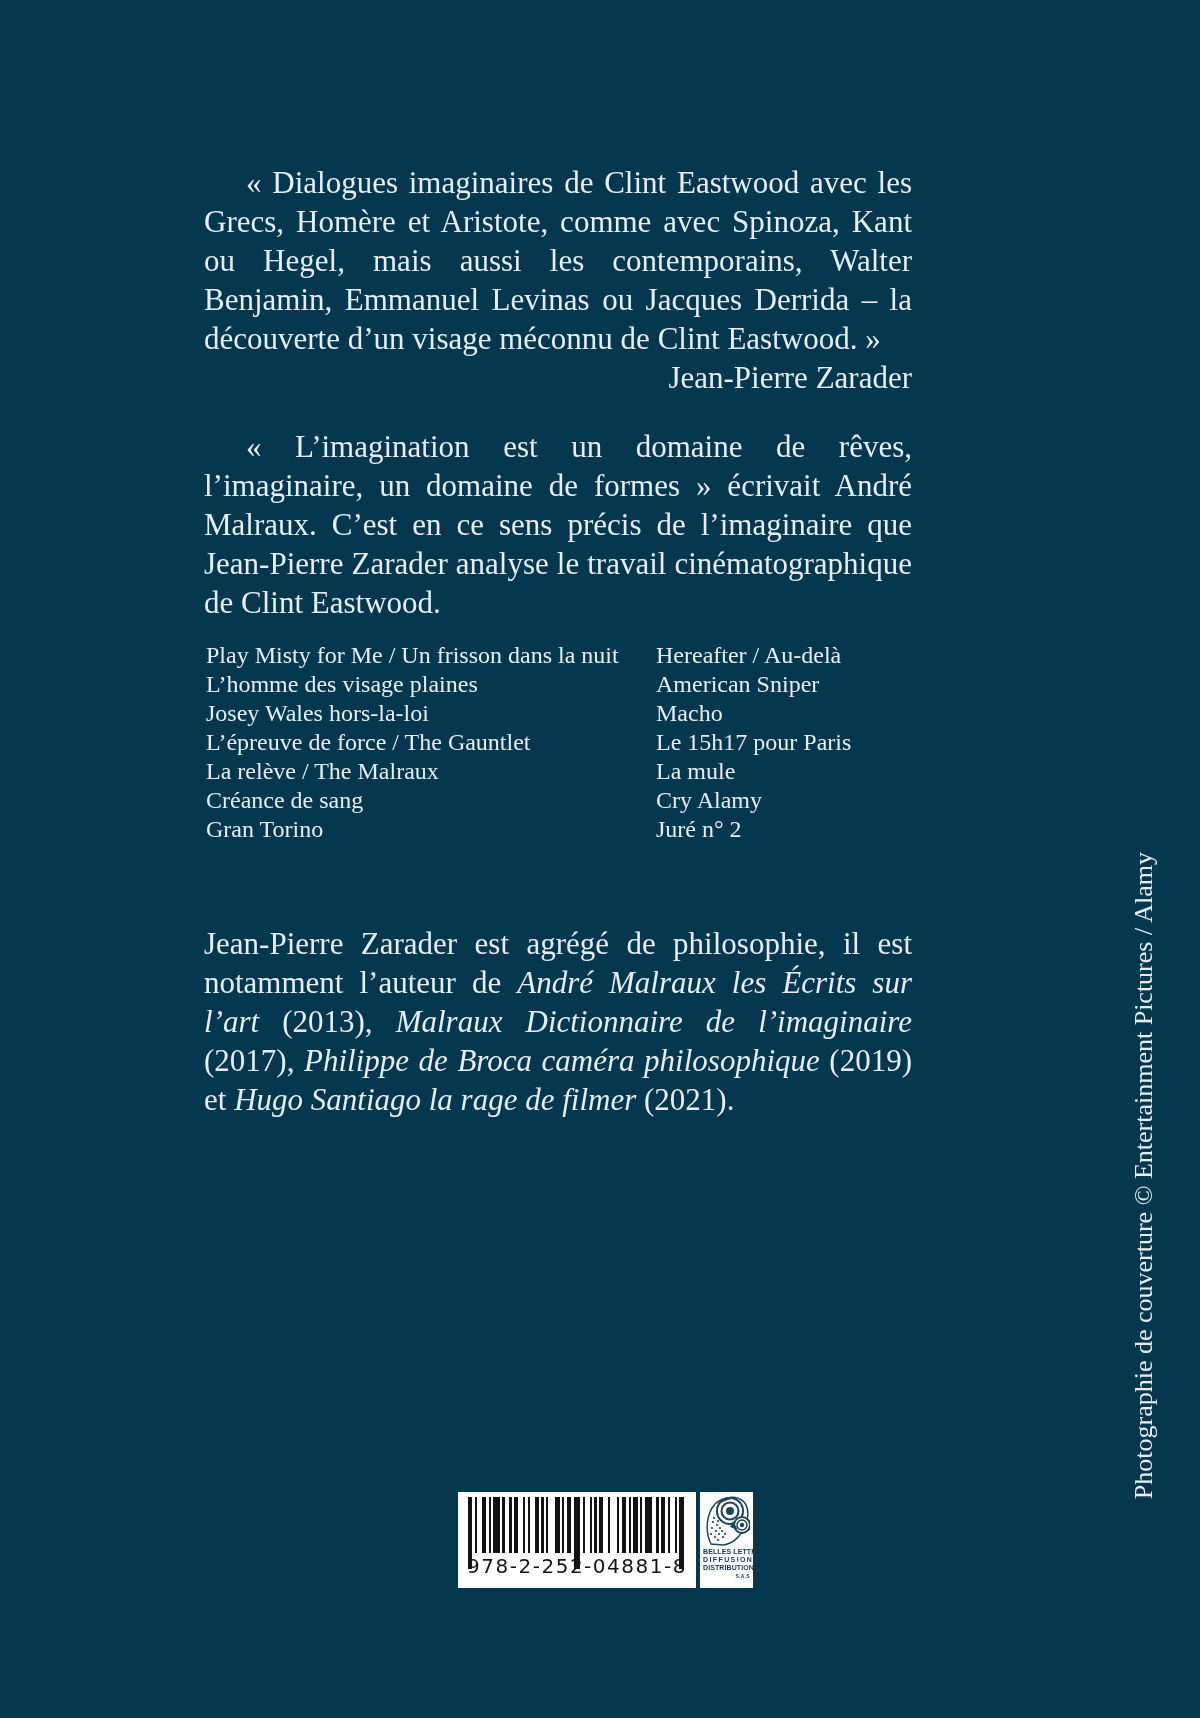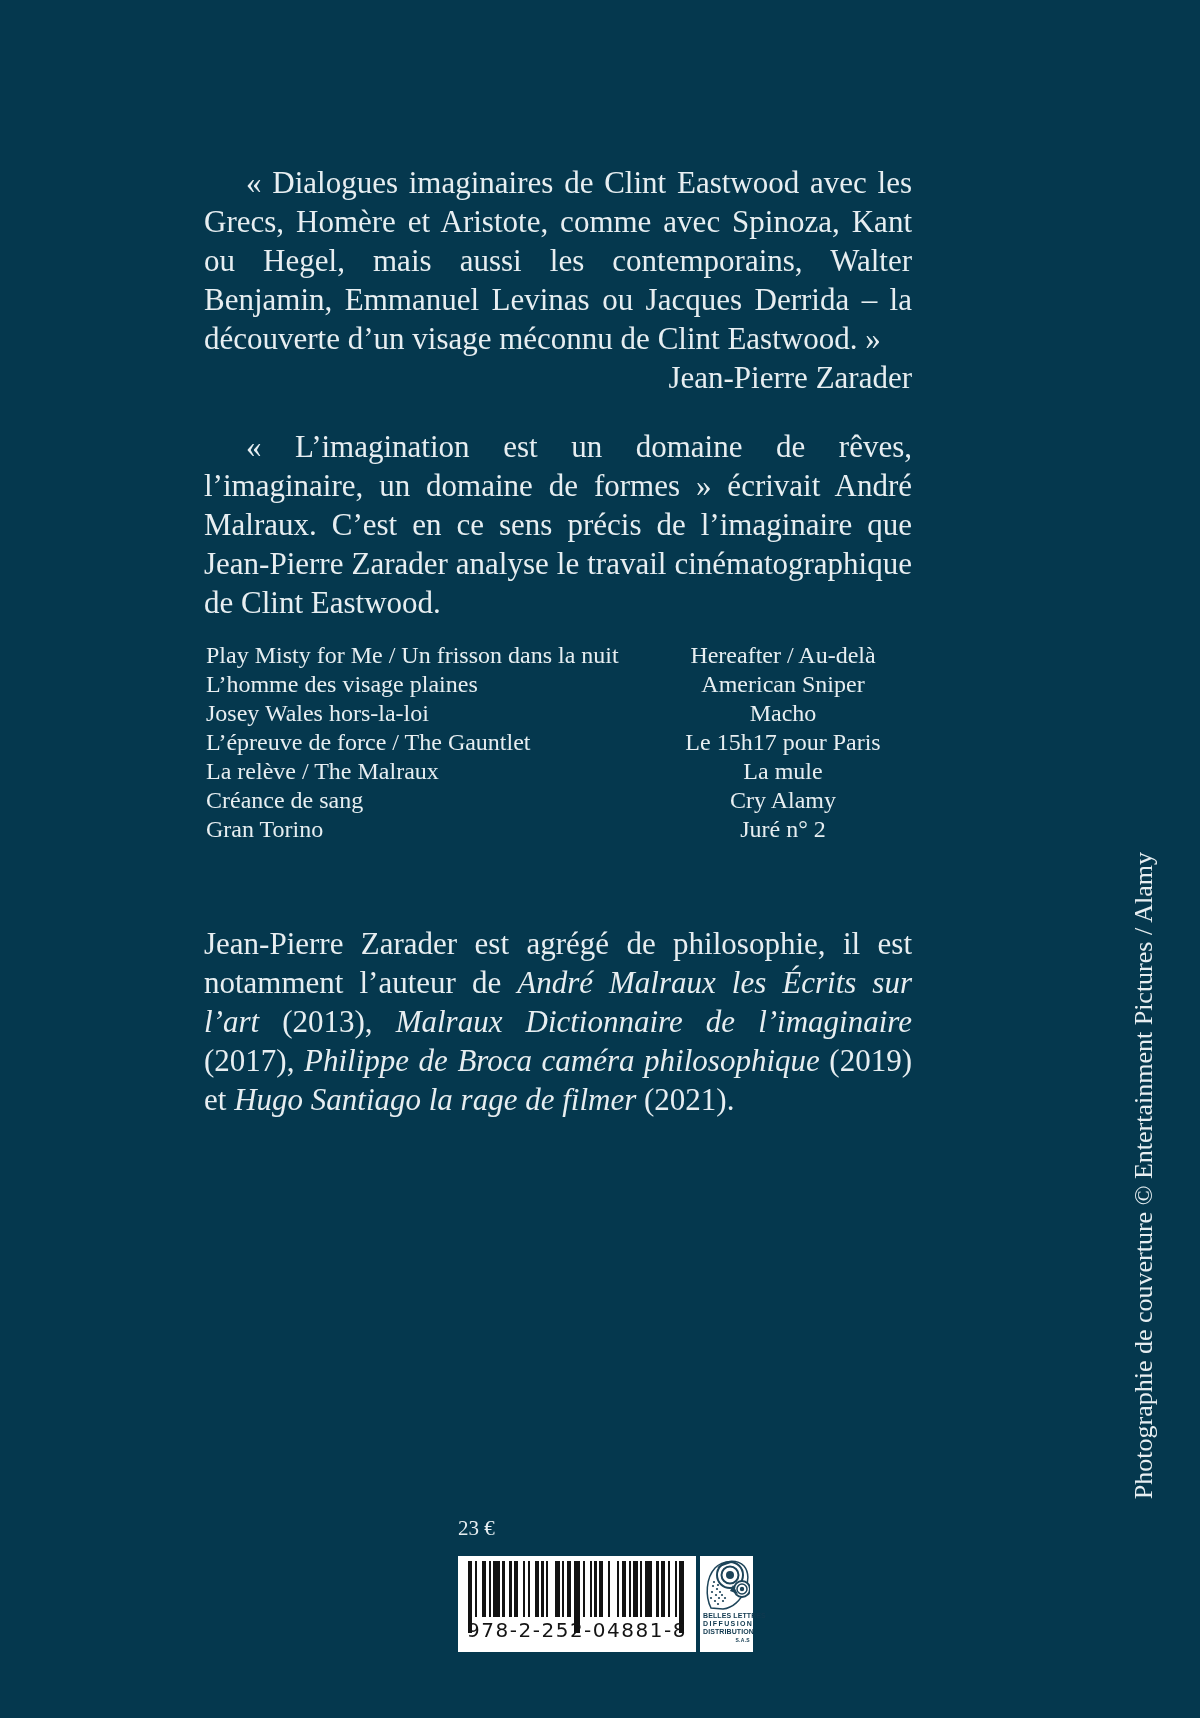--- a/index.html
+++ b/index.html
@@ -22,32 +22,32 @@
     text-align:right;margin:0 0 30px 0;
   }
   .quote.second{margin-bottom:17px;}
   .films{
     display:flex;flex-direction:row;
     font-size:24px;line-height:29px;
     margin:0 0 78px 0;
   }
   .films ul{list-style:none;margin:2px;padding:0;}
   .films-left{width:446px;flex:0 0 446px;}
-  .films-right{flex:1;text-align:center;}
+  .films-right{flex:1;}
   .bio{
     font-size:31px;line-height:39px;
     text-align:justify;margin:0;
   }
   .bio .book-title{font-style:italic;}
   .price{
     position:absolute;top:1516px;left:458px;width:292px;
     font-size:21px;
   }
   .barcode-group{
-    position:absolute;left:458px;top:1556px;
+    position:absolute;left:458px;top:1492px;
     display:flex;gap:4px;align-items:stretch;
   }
   .barcode-box{
     width:238px;height:96px;background:#ffffff;
     box-sizing:border-box;padding:5px 7px 3px 7px;
     display:flex;flex-direction:column;align-items:center;
   }
   .bars{
     height:56px;width:100%;
     display:flex;justify-content:center;align-items:flex-start;

